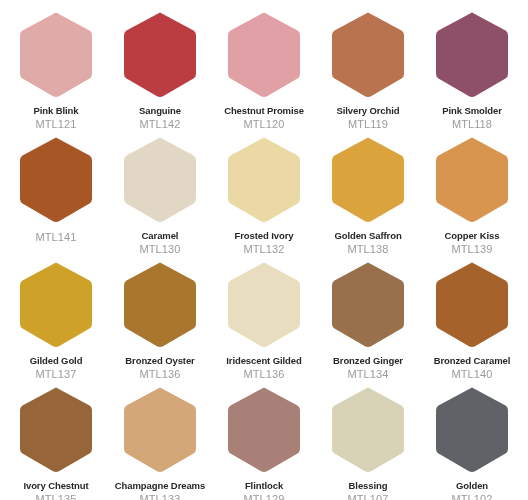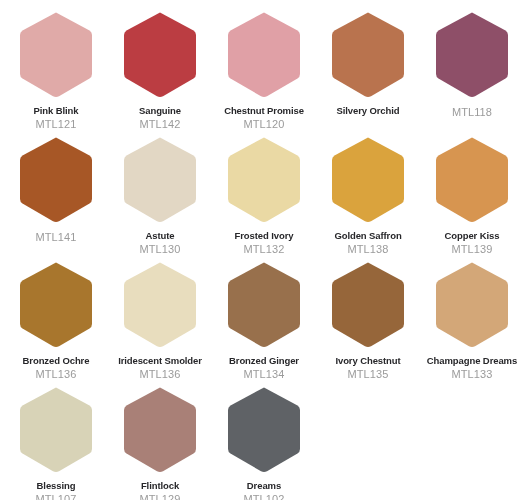--- a/index.html
+++ b/index.html
@@ -108,50 +108,52 @@
       </div>
     </div>
     <div class="swatch-cell">
       <div class="swatch-hex-wrap">
         <svg class="swatch-hex" viewBox="0 0 74 87">
           <path d="M37 1.5 L70.5 19.5 Q73 21 73 24 L73 63 Q73 66 70.5 67.5 L40 85.2 Q37 86.8 34 85.2 L3.5 67.5 Q1 66 1 63 L1 24 Q1 21 3.5 19.5 Z" fill="#b9734e"></path>
         </svg>
       </div>
       <div class="swatch-text">
         <div class="swatch-name">Silvery Orchid</div>
+        <div class="swatch-code">MTL119</div>
       </div>
     </div>
     <div class="swatch-cell">
       <div class="swatch-hex-wrap">
         <svg class="swatch-hex" viewBox="0 0 74 87">
           <path d="M37 1.5 L70.5 19.5 Q73 21 73 24 L73 63 Q73 66 70.5 67.5 L40 85.2 Q37 86.8 34 85.2 L3.5 67.5 Q1 66 1 63 L1 24 Q1 21 3.5 19.5 Z" fill="#8e4f68"></path>
         </svg>
       </div>
       <div class="swatch-text">
+        <div class="swatch-name">Pink Smolder</div>
         <div class="swatch-code">MTL118</div>
       </div>
     </div>
     <div class="swatch-cell">
       <div class="swatch-hex-wrap">
         <svg class="swatch-hex" viewBox="0 0 74 87">
           <path d="M37 1.5 L70.5 19.5 Q73 21 73 24 L73 63 Q73 66 70.5 67.5 L40 85.2 Q37 86.8 34 85.2 L3.5 67.5 Q1 66 1 63 L1 24 Q1 21 3.5 19.5 Z" fill="#a75726"></path>
         </svg>
       </div>
       <div class="swatch-text">
         <div class="swatch-code">MTL141</div>
       </div>
     </div>
     <div class="swatch-cell">
       <div class="swatch-hex-wrap">
         <svg class="swatch-hex" viewBox="0 0 74 87">
           <path d="M37 1.5 L70.5 19.5 Q73 21 73 24 L73 63 Q73 66 70.5 67.5 L40 85.2 Q37 86.8 34 85.2 L3.5 67.5 Q1 66 1 63 L1 24 Q1 21 3.5 19.5 Z" fill="#e2d7c4"></path>
         </svg>
       </div>
       <div class="swatch-text">
-        <div class="swatch-name">Astute</div>
+        <div class="swatch-name">Caramel</div>
         <div class="swatch-code">MTL130</div>
       </div>
     </div>
     <div class="swatch-cell">
       <div class="swatch-hex-wrap">
         <svg class="swatch-hex" viewBox="0 0 74 87">
           <path d="M37 1.5 L70.5 19.5 Q73 21 73 24 L73 63 Q73 66 70.5 67.5 L40 85.2 Q37 86.8 34 85.2 L3.5 67.5 Q1 66 1 63 L1 24 Q1 21 3.5 19.5 Z" fill="#ead9a4"></path>
         </svg>
       </div>
       <div class="swatch-text">
@@ -177,53 +179,75 @@
         </svg>
       </div>
       <div class="swatch-text">
         <div class="swatch-name">Copper Kiss</div>
         <div class="swatch-code">MTL139</div>
       </div>
     </div>
     <div class="swatch-cell">
       <div class="swatch-hex-wrap">
         <svg class="swatch-hex" viewBox="0 0 74 87">
+          <path d="M37 1.5 L70.5 19.5 Q73 21 73 24 L73 63 Q73 66 70.5 67.5 L40 85.2 Q37 86.8 34 85.2 L3.5 67.5 Q1 66 1 63 L1 24 Q1 21 3.5 19.5 Z" fill="#cea129"></path>
+        </svg>
+      </div>
+      <div class="swatch-text">
+        <div class="swatch-name">Gilded Gold</div>
+        <div class="swatch-code">MTL137</div>
+      </div>
+    </div>
+    <div class="swatch-cell">
+      <div class="swatch-hex-wrap">
+        <svg class="swatch-hex" viewBox="0 0 74 87">
           <path d="M37 1.5 L70.5 19.5 Q73 21 73 24 L73 63 Q73 66 70.5 67.5 L40 85.2 Q37 86.8 34 85.2 L3.5 67.5 Q1 66 1 63 L1 24 Q1 21 3.5 19.5 Z" fill="#a8762d"></path>
         </svg>
       </div>
       <div class="swatch-text">
-        <div class="swatch-name">Bronzed Ochre</div>
+        <div class="swatch-name">Bronzed Oyster</div>
         <div class="swatch-code">MTL136</div>
       </div>
     </div>
     <div class="swatch-cell">
       <div class="swatch-hex-wrap">
         <svg class="swatch-hex" viewBox="0 0 74 87">
           <path d="M37 1.5 L70.5 19.5 Q73 21 73 24 L73 63 Q73 66 70.5 67.5 L40 85.2 Q37 86.8 34 85.2 L3.5 67.5 Q1 66 1 63 L1 24 Q1 21 3.5 19.5 Z" fill="#e8ddbe"></path>
         </svg>
       </div>
       <div class="swatch-text">
-        <div class="swatch-name">Iridescent Smolder</div>
+        <div class="swatch-name">Iridescent Gilded</div>
         <div class="swatch-code">MTL136</div>
       </div>
     </div>
     <div class="swatch-cell">
       <div class="swatch-hex-wrap">
         <svg class="swatch-hex" viewBox="0 0 74 87">
           <path d="M37 1.5 L70.5 19.5 Q73 21 73 24 L73 63 Q73 66 70.5 67.5 L40 85.2 Q37 86.8 34 85.2 L3.5 67.5 Q1 66 1 63 L1 24 Q1 21 3.5 19.5 Z" fill="#98704c"></path>
         </svg>
       </div>
       <div class="swatch-text">
         <div class="swatch-name">Bronzed Ginger</div>
         <div class="swatch-code">MTL134</div>
       </div>
     </div>
     <div class="swatch-cell">
       <div class="swatch-hex-wrap">
         <svg class="swatch-hex" viewBox="0 0 74 87">
+          <path d="M37 1.5 L70.5 19.5 Q73 21 73 24 L73 63 Q73 66 70.5 67.5 L40 85.2 Q37 86.8 34 85.2 L3.5 67.5 Q1 66 1 63 L1 24 Q1 21 3.5 19.5 Z" fill="#a5622a"></path>
+        </svg>
+      </div>
+      <div class="swatch-text">
+        <div class="swatch-name">Bronzed Caramel</div>
+        <div class="swatch-code">MTL140</div>
+      </div>
+    </div>
+    <div class="swatch-cell">
+      <div class="swatch-hex-wrap">
+        <svg class="swatch-hex" viewBox="0 0 74 87">
           <path d="M37 1.5 L70.5 19.5 Q73 21 73 24 L73 63 Q73 66 70.5 67.5 L40 85.2 Q37 86.8 34 85.2 L3.5 67.5 Q1 66 1 63 L1 24 Q1 21 3.5 19.5 Z" fill="#96663a"></path>
         </svg>
       </div>
       <div class="swatch-text">
         <div class="swatch-name">Ivory Chestnut</div>
         <div class="swatch-code">MTL135</div>
       </div>
     </div>
     <div class="swatch-cell">
       <div class="swatch-hex-wrap">
@@ -232,43 +256,43 @@
         </svg>
       </div>
       <div class="swatch-text">
         <div class="swatch-name">Champagne Dreams</div>
         <div class="swatch-code">MTL133</div>
       </div>
     </div>
     <div class="swatch-cell">
       <div class="swatch-hex-wrap">
         <svg class="swatch-hex" viewBox="0 0 74 87">
+          <path d="M37 1.5 L70.5 19.5 Q73 21 73 24 L73 63 Q73 66 70.5 67.5 L40 85.2 Q37 86.8 34 85.2 L3.5 67.5 Q1 66 1 63 L1 24 Q1 21 3.5 19.5 Z" fill="#a98077"></path>
+        </svg>
+      </div>
+      <div class="swatch-text">
+        <div class="swatch-name">Flintlock</div>
+        <div class="swatch-code">MTL129</div>
+      </div>
+    </div>
+    <div class="swatch-cell">
+      <div class="swatch-hex-wrap">
+        <svg class="swatch-hex" viewBox="0 0 74 87">
           <path d="M37 1.5 L70.5 19.5 Q73 21 73 24 L73 63 Q73 66 70.5 67.5 L40 85.2 Q37 86.8 34 85.2 L3.5 67.5 Q1 66 1 63 L1 24 Q1 21 3.5 19.5 Z" fill="#d8d3b7"></path>
         </svg>
       </div>
       <div class="swatch-text">
         <div class="swatch-name">Blessing</div>
         <div class="swatch-code">MTL107</div>
       </div>
     </div>
     <div class="swatch-cell">
       <div class="swatch-hex-wrap">
         <svg class="swatch-hex" viewBox="0 0 74 87">
-          <path d="M37 1.5 L70.5 19.5 Q73 21 73 24 L73 63 Q73 66 70.5 67.5 L40 85.2 Q37 86.8 34 85.2 L3.5 67.5 Q1 66 1 63 L1 24 Q1 21 3.5 19.5 Z" fill="#a98077"></path>
-        </svg>
-      </div>
-      <div class="swatch-text">
-        <div class="swatch-name">Flintlock</div>
-        <div class="swatch-code">MTL129</div>
-      </div>
-    </div>
-    <div class="swatch-cell">
-      <div class="swatch-hex-wrap">
-        <svg class="swatch-hex" viewBox="0 0 74 87">
           <path d="M37 1.5 L70.5 19.5 Q73 21 73 24 L73 63 Q73 66 70.5 67.5 L40 85.2 Q37 86.8 34 85.2 L3.5 67.5 Q1 66 1 63 L1 24 Q1 21 3.5 19.5 Z" fill="#5f6266"></path>
         </svg>
       </div>
       <div class="swatch-text">
-        <div class="swatch-name">Dreams</div>
+        <div class="swatch-name">Golden</div>
         <div class="swatch-code">MTL102</div>
       </div>
     </div>
   </div>
 
 </body></html>

